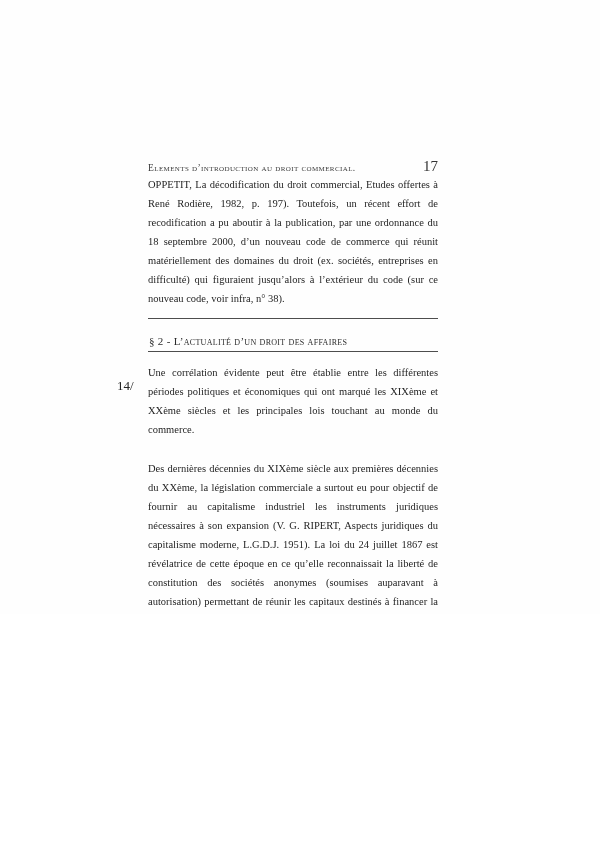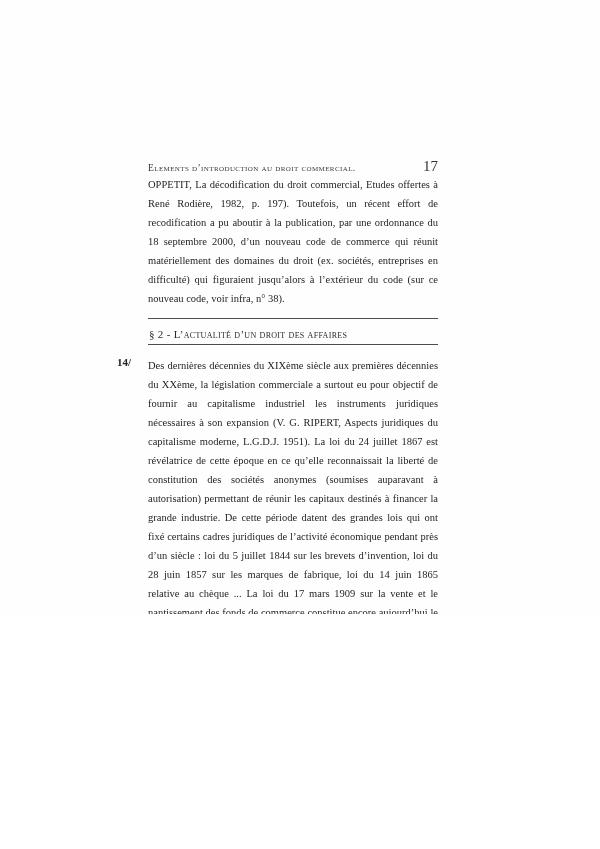--- a/index.html
+++ b/index.html
@@ -45,39 +45,39 @@
     text-align: justify;
     color: #242424;
   }
   .intro {
     margin-top: 27px;
   }
   .section-heading {
     margin-top: 10px;
     border-top: 1px solid #4d4d4d;
     border-bottom: 1px solid #4d4d4d;
-    padding: 9px 0 4px 1px;
+    padding: 16px 0 4px 1px;
     font-variant: small-caps;
     font-size: 11px;
     letter-spacing: 0.3px;
     color: #2b2b2b;
   }
   .numbered {
     position: relative;
     margin-top: 11px;
   }
   .numbered .para + .para {
     margin-top: 20px;
   }
   .pnum {
     position: absolute;
     left: -31px;
-    top: 0;
-    font-weight: bold;
-    font-size: 11px;
+    top: 16px;
+    font-weight: normal;
+    font-size: 13px;
     line-height: 13.5px;
     color: #242424;
   }
 </style>
 </head>
 <body>
 
 <div class="page">
   <div class="content">
 
@@ -85,18 +85,19 @@
       <span class="running-title">Elements d’introduction au droit commercial.</span>
       <span class="page-number">17</span>
     </div>
 
     <p class="para intro">OPPETIT, La décodification du droit commercial, Etudes offertes à René Rodière, 1982, p. 197). Toutefois, un récent effort de recodification a pu aboutir à la publication, par une ordonnance du 18 septembre 2000, d’un nouveau code de commerce qui réunit matériellement des domaines du droit (ex. sociétés, entreprises en difficulté) qui figuraient jusqu’alors à l’extérieur du code (sur ce nouveau code, voir infra, n° 38).</p>
 
     <div class="section-heading">§ 2 - L’actualité d’un droit des affaires</div>
 
     <div class="numbered">
       <span class="pnum">14/</span>
+      <p class="para">Une corrélation évidente peut être établie entre les différentes périodes politiques et économiques qui ont marqué les XIXème et XXème siècles et les principales lois touchant au monde du commerce.</p>
       <p class="para">Des dernières décennies du XIXème siècle aux premières décennies du XXème, la législation commerciale a surtout eu pour objectif de fournir au capitalisme industriel les instruments juridiques nécessaires à son expansion (V. G. RIPERT, Aspects juridiques du capitalisme moderne, L.G.D.J. 1951). La loi du 24 juillet 1867 est révélatrice de cette époque en ce qu’elle reconnaissait la liberté de constitution des sociétés anonymes (soumises auparavant à autorisation) permettant de réunir les capitaux destinés à financer la grande industrie. De cette période datent des grandes lois qui ont fixé certains cadres juridiques de l’activité économique pendant près d’un siècle : loi du 5 juillet 1844 sur les brevets d’invention, loi du 28 juin 1857 sur les marques de fabrique, loi du 14 juin 1865 relative au chèque ... La loi du 17 mars 1909 sur la vente et le nantissement des fonds de commerce constitue encore aujourd’hui le texte de référence en ce domaine, son insertion formelle, en septembre 2000, dans le code de commerce ne modifiant pas le régime juridique établi au début du siècle.</p>
     </div>
 
 
   </div>
 </div>
 
 </body></html>

